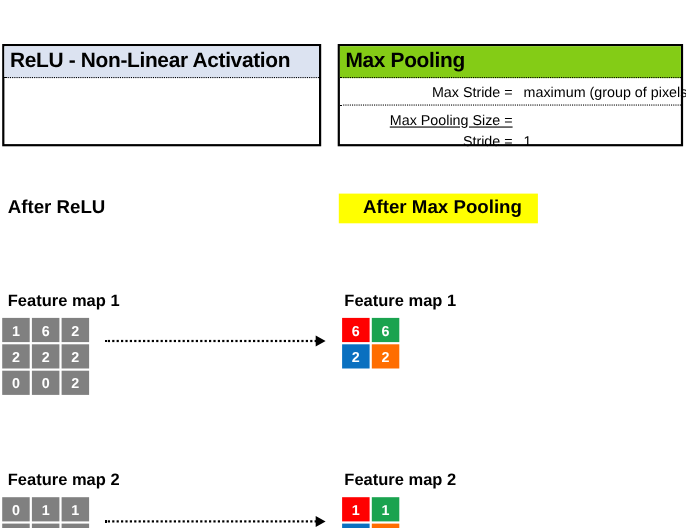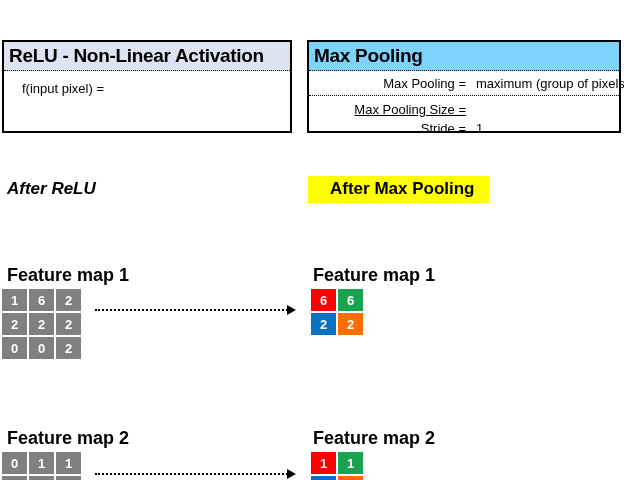--- a/index.html
+++ b/index.html
@@ -50,31 +50,31 @@
   .formula-lhs { text-align: right; }
   .formula-rhs { text-align: left; }
 
   
   .heading {
     position: absolute;
     font-size: 17px;
     font-weight: bold;
     white-space: nowrap;
   }
-  .heading.left { left: 7px; top: 142px; font-style: italic; }
+  .heading.left { left: 7px; top: 142px; }
   .heading.right {
     left: 308px; top: 139px;
     background: #ffff00;
     padding: 3px 14px 4px 22px;
   }
 
   
   .fm-label {
     position: absolute;
-    font-size: 18px;
+    font-size: 15px;
     font-weight: bold;
     white-space: nowrap;
   }
 
   
   .grid {
     position: absolute;
     display: grid;
     gap: 2px;
   }
@@ -119,28 +119,27 @@
   .pos-arr2   { left: 95px;  top: 436px; }
 </style>
 </head>
 <body>
 
 <div class="canvas">
 
   <div class="info-box relu">
     <div class="title" style="background: rgb(220, 227, 241);">ReLU - Non-Linear Activation</div>
     <div class="formula-row">
-      <span class="formula-lhs">f(input pixel) =</span>
     </div>
   </div>
 
   <div class="info-box pool">
-    <div class="title" style="background: #7dd3fc;">Max Pooling</div>
+    <div class="title" style="background: #84cc16;">Max Pooling</div>
     <div class="formula-row r0">
-      <span class="formula-lhs">Max Pooling  =</span>
+      <span class="formula-lhs">Max Stride  =</span>
       <span class="formula-rhs">maximum (group of pixels)</span>
     </div>
     <div class="formula-row r1">
       <span class="formula-lhs">Max Pooling Size =</span>
     </div>
     <div class="formula-row r2">
       <span class="formula-lhs">Stride =</span>
       <span class="formula-rhs">1</span>
     </div>
   </div>

